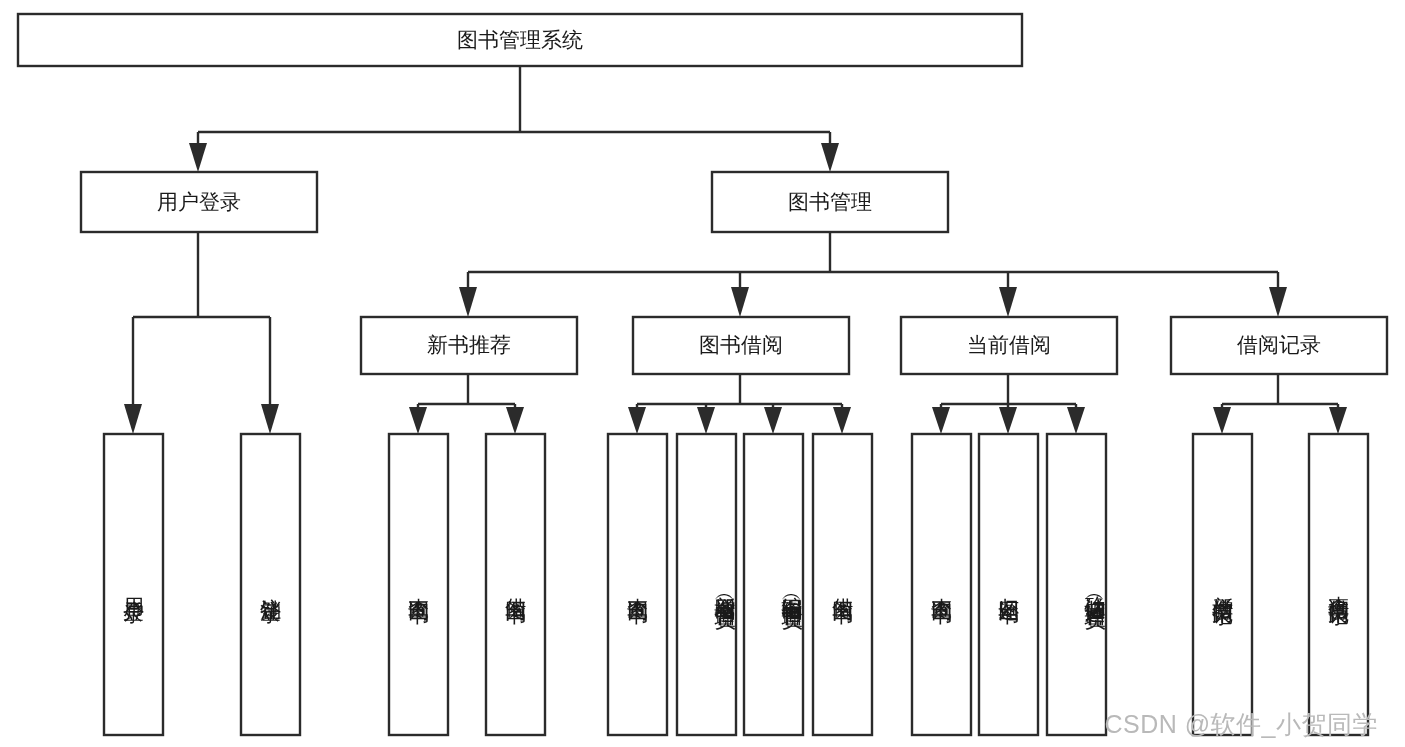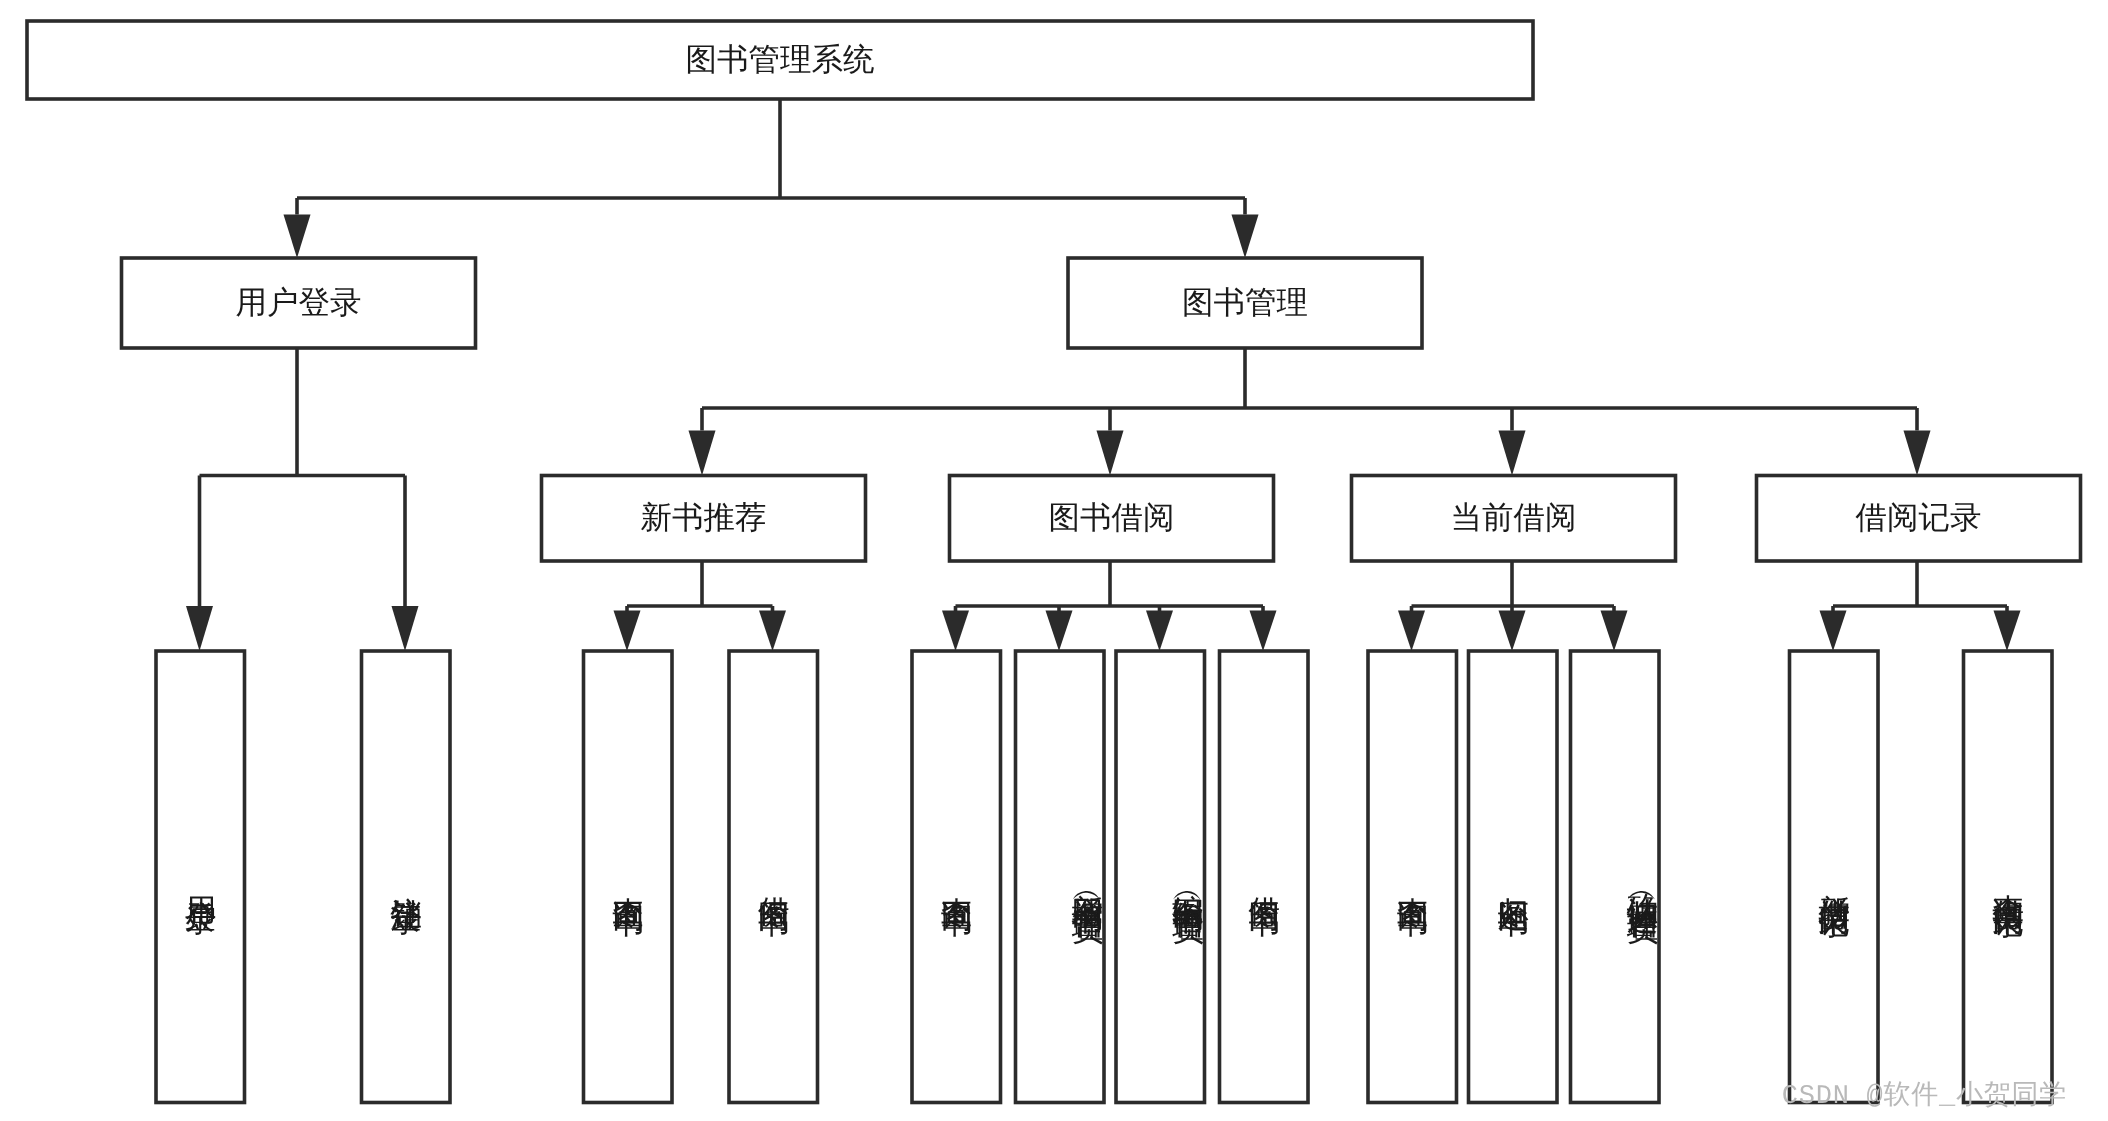--- a/index.html
+++ b/index.html
@@ -61,22 +61,22 @@
     text-align: center;
     display: flex;
     align-items: center;
     justify-content: center;
     pointer-events: none;
   }
   .watermark {
     position: absolute;
     right: 12px;
     bottom: 6px;
-    font-family: Liberation Mono, monospace;
-    font-size: 18px;
+    font-family: Liberation Sans, sans-serif;
+    font-size: 25px;
     color: #b9b9b9;
     white-space: nowrap;
     letter-spacing: 0.5px;
   }
 </style>
 </head>
 <body>
 
 <div id="diagram-root">
 

